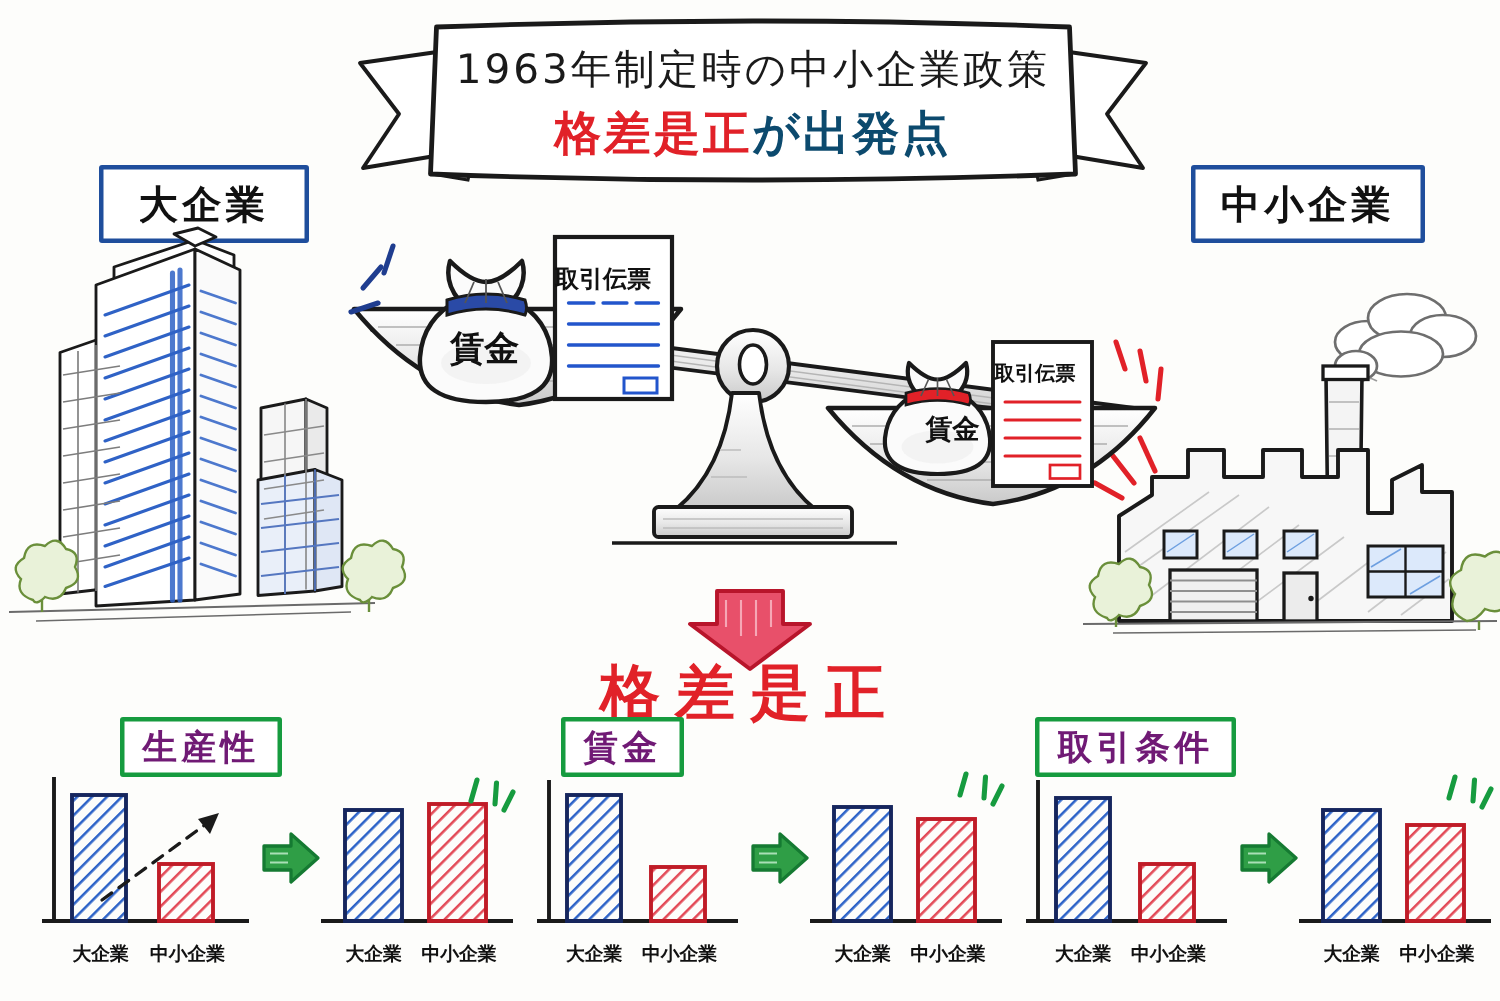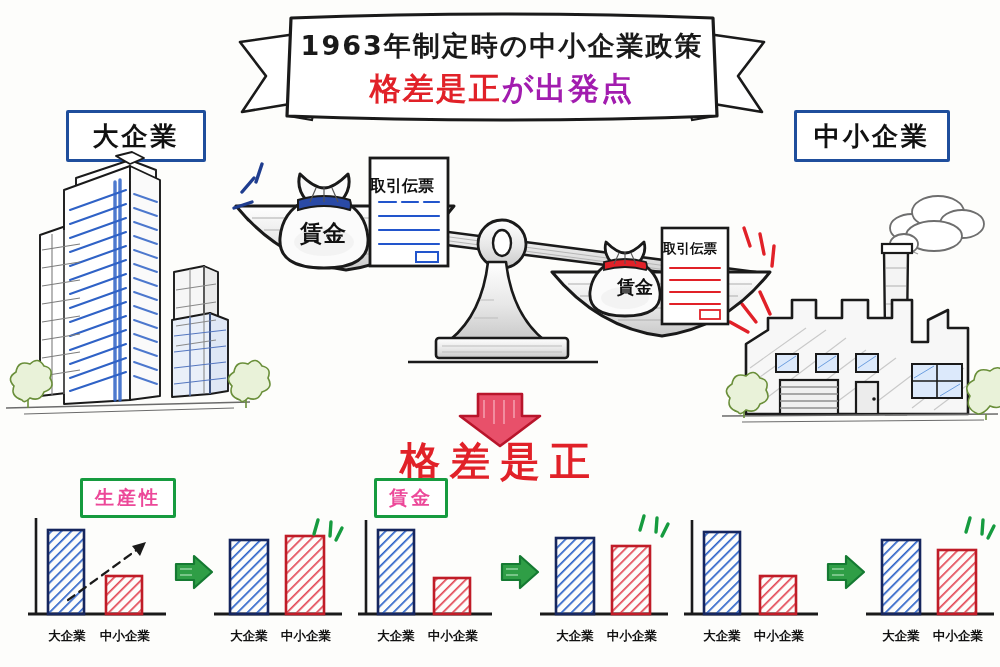--- a/index.html
+++ b/index.html
@@ -14,38 +14,38 @@
   #stage{position:relative;width:1000px;height:667px;overflow:hidden;}
   .abs{position:absolute;}
 
   
   #banner{left:232px;top:4px;width:540px;height:124px;}
   .banner-line{
     position:absolute;left:0;width:100%;text-align:center;
     font-family:"DejaVu Sans","Liberation Sans",sans-serif;
     white-space:nowrap;letter-spacing:2px;
   }
-  #banner-line1{top:24px;font-size:27px;color:#1a1a1a;font-weight:700;}
+  #banner-line1{top:24px;font-size:27px;color:#1a1a1a;font-weight:400;}
   #banner-line2{top:64px;font-size:31px;font-weight:700;}
   .red-txt{color:#e12128;}
-  .blk-txt{color:#a21caf;}
+  .blk-txt{color:#0c4a6e;}
 
   
   .label-box{
     border:3px solid #1f4e9c;background:#ffffff;
     font-size:26px;color:#111;font-weight:700;
     display:flex;align-items:center;justify-content:center;
     letter-spacing:3px;border-radius:2px;
   }
   #label-big{left:66px;top:110px;width:134px;height:46px;}
   #label-sme{left:794px;top:110px;width:150px;height:46px;}
 
   .green-box{
     border:3px solid #169b3f;background:#fff;
-    font-size:19px;color:#ec4899;font-weight:700;letter-spacing:3px;
+    font-size:23px;color:#701a75;font-weight:700;letter-spacing:3px;
     display:flex;align-items:center;justify-content:center;border-radius:2px;
   }
 
   
   .bag-label{
     position:absolute;font-weight:700;color:#111;
     letter-spacing:0px;text-align:center;line-height:1;
   }
   .doc-title{
     position:absolute;font-weight:700;color:#111;text-align:left;
@@ -515,20 +515,21 @@
       </g>
     </svg>
 
     <div class="axis-label nosel" style="left:18px;top:150px;width:52px;">大企業</div>
     <div class="axis-label nosel" style="left:70px;top:150px;width:62px;">中小企業</div>
     <div class="axis-label nosel" style="left:198px;top:150px;width:50px;">大企業</div>
     <div class="axis-label nosel" style="left:249px;top:150px;width:62px;">中小企業</div>
   </div>
 
   <div class="panel" id="panel-3">
+    <div class="green-box panel-title nosel" style="left:14px;">取引条件</div>
 
     <svg style="position:absolute;left:0;top:36px;" width="322" height="112" viewBox="0 0 322 112">
       <defs>
         <pattern id="bh3" width="7" height="7" patternTransform="rotate(45)" patternUnits="userSpaceOnUse">
           <line x1="0" y1="0" x2="0" y2="7" stroke="#2d63c8" stroke-width="3.4"></line>
         </pattern>
         <pattern id="rh3" width="7" height="7" patternTransform="rotate(45)" patternUnits="userSpaceOnUse">
           <line x1="0" y1="0" x2="0" y2="7" stroke="#e34a57" stroke-width="3.4"></line>
         </pattern>
       </defs>

